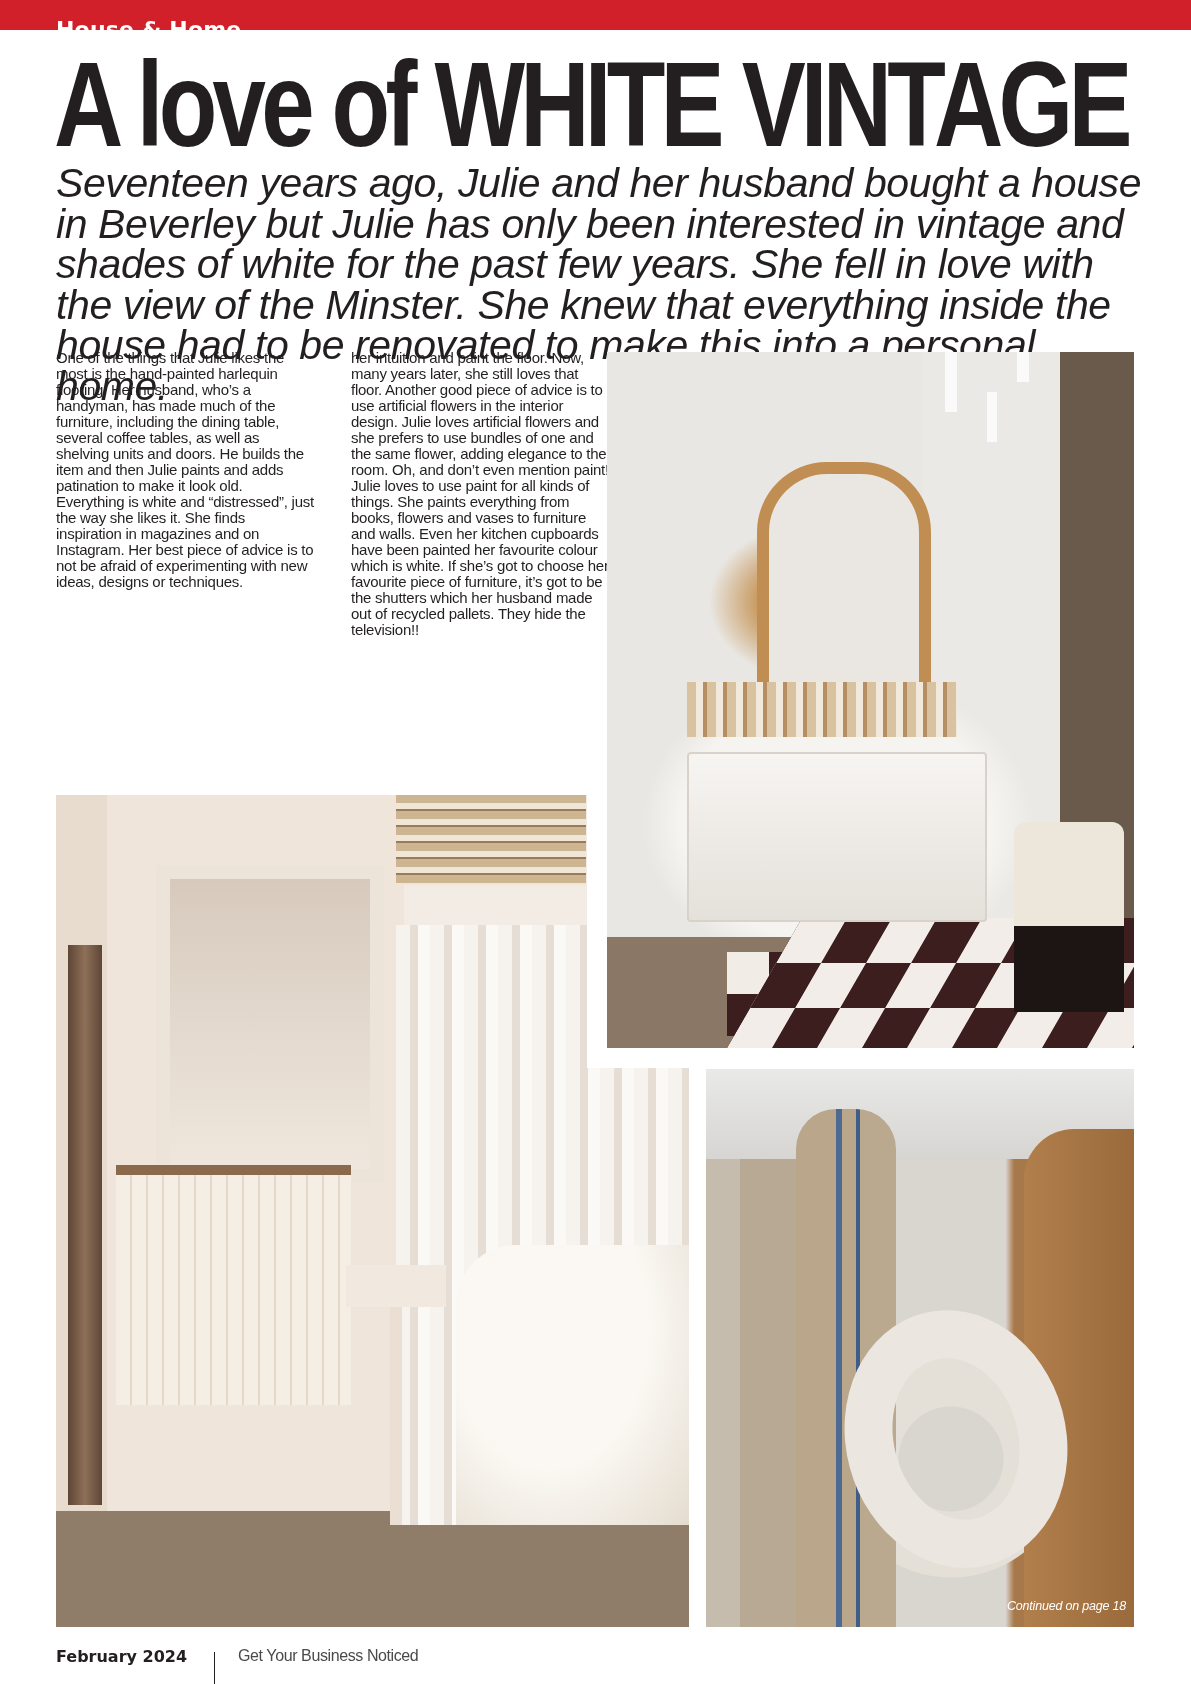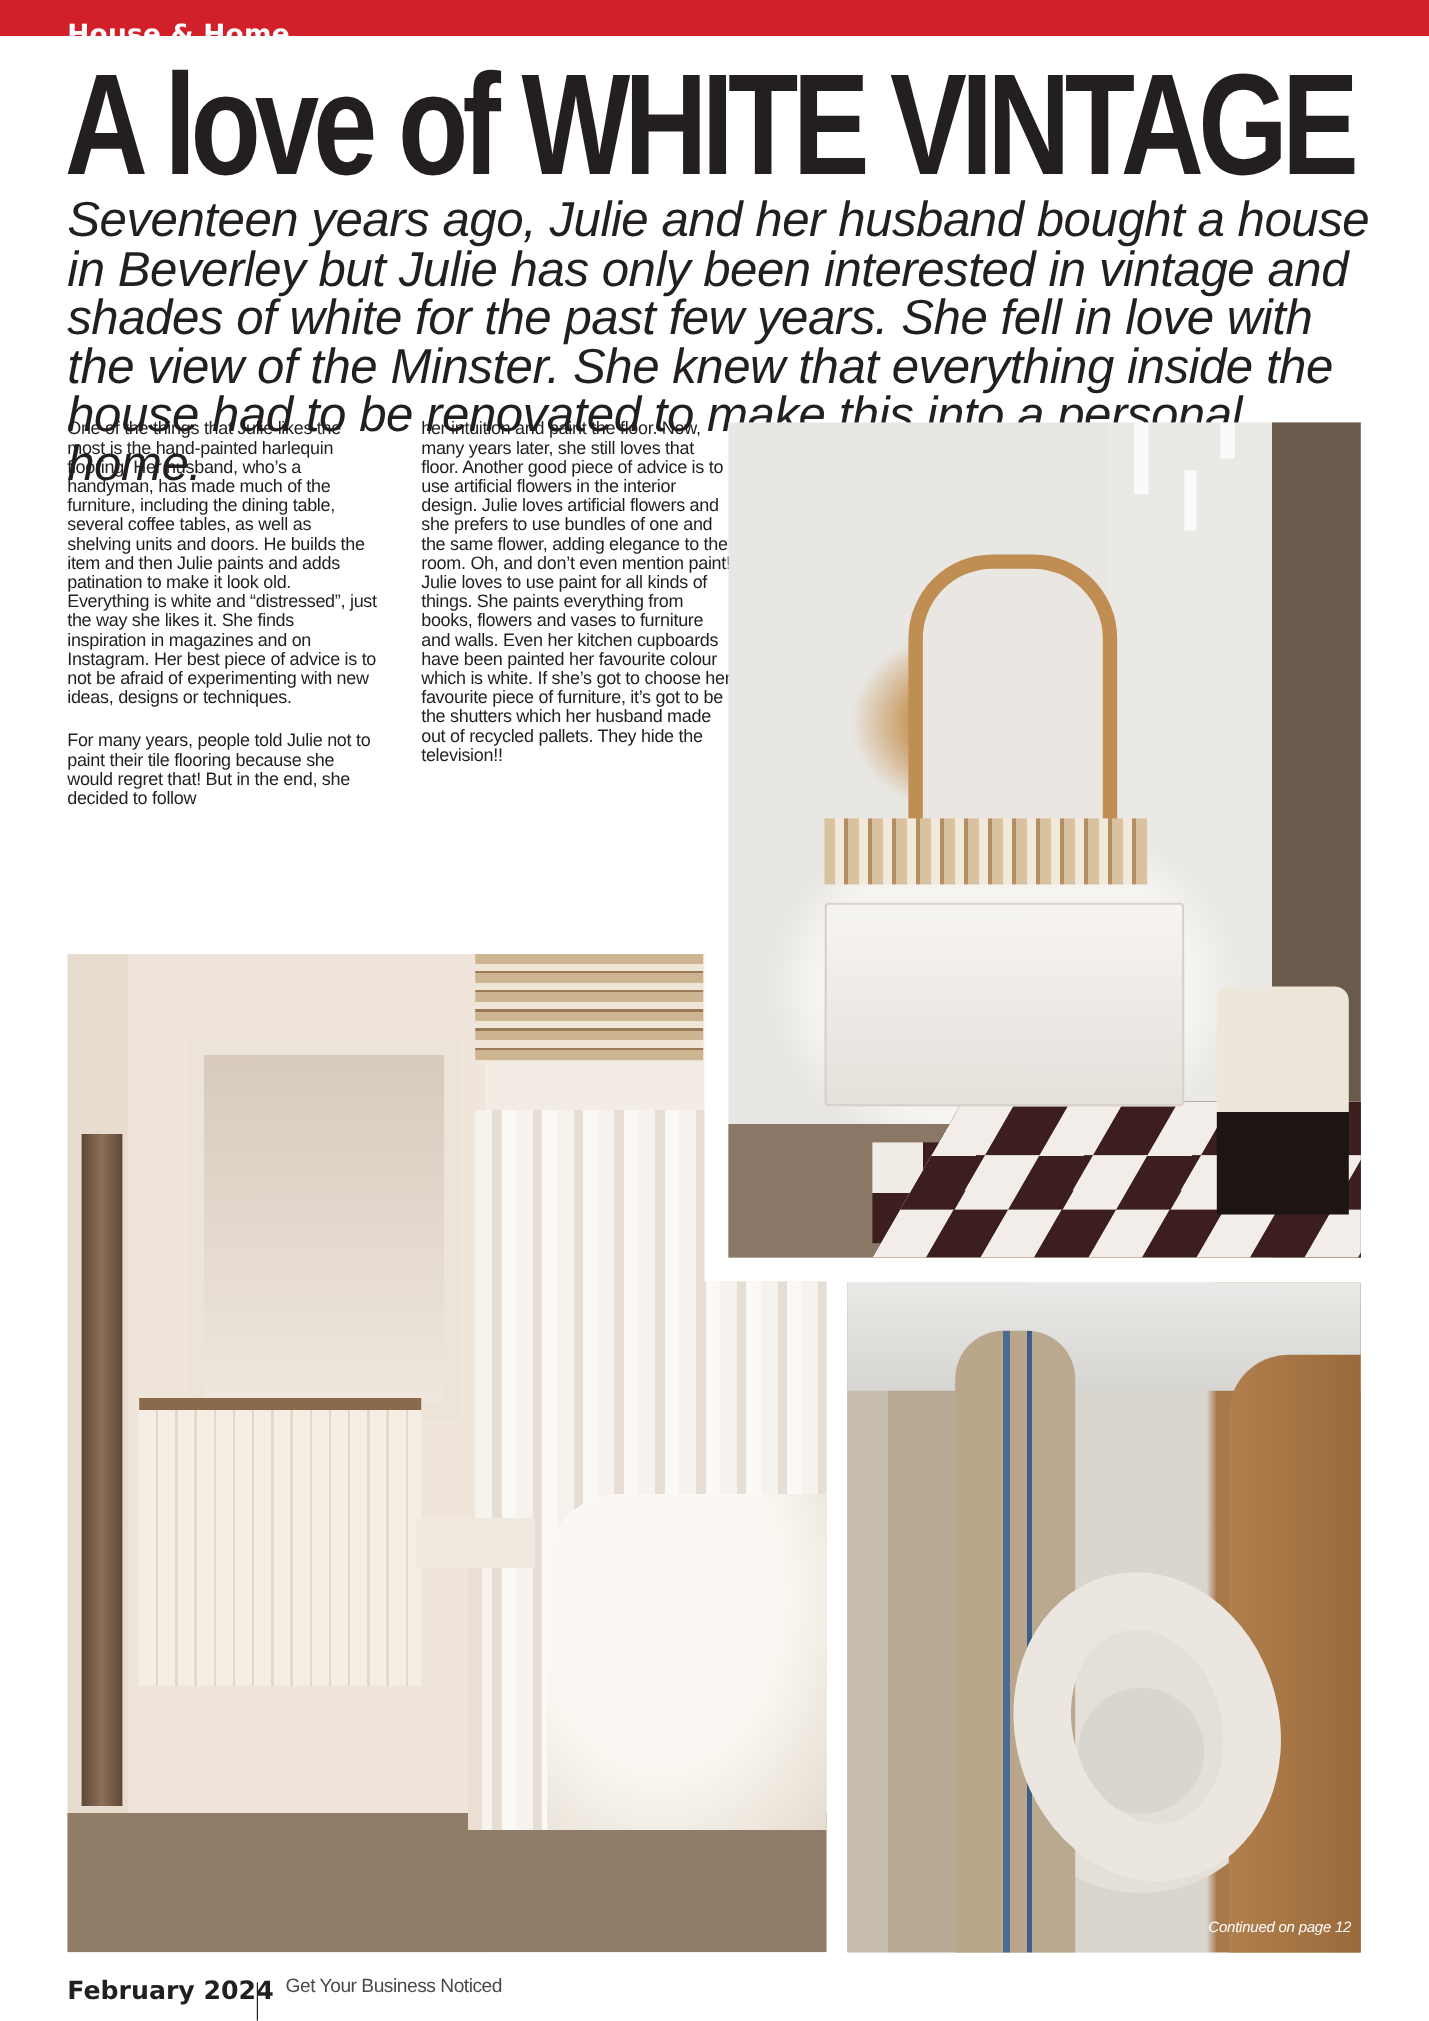--- a/index.html
+++ b/index.html
@@ -146,21 +146,21 @@
     transform: rotate(-15deg);
   }
   .continued {
     position: absolute; right: 8px; bottom: 14px;
     font-family: "Liberation Sans", sans-serif; font-style: italic; font-size: 12.5px;
     color: #ffffff; letter-spacing: -0.2px;
   }
 
   .footer-date {
     position: absolute; left: 56px; top: 1647px;
-    font-family: "DejaVu Sans", sans-serif; font-weight: bold; font-size: 21px;
+    font-family: "DejaVu Sans", sans-serif; font-weight: bold; font-size: 16px;
     color: #231f20;
   }
   .footer-divider {
     position: absolute; left: 214px; top: 1652px; width: 1px; height: 32px;
     background: #231f20;
   }
   .footer-tagline {
     position: absolute; left: 238px; top: 1647px;
     font-family: "Liberation Sans", sans-serif; font-size: 16px; color: #4a4a4a;
     letter-spacing: -0.4px;
@@ -173,21 +173,20 @@
 <div class="topbar">
   <div class="section-label">House &amp; Home</div>
 </div>
 
 <h1 class="headline" style="margin:0;">A love of WHITE VINTAGE</h1>
 
 <div class="standfirst">Seventeen years ago, Julie and her husband bought a house in Beverley but Julie has only been interested in vintage and shades of white for the past few years. She fell in love with the view of the Minster. She knew that everything inside the house had to be renovated to make this into a personal home.</div>
 
 <div class="col col1">
   <p>One of the things that Julie likes the most is the hand-painted harlequin flooring. Her husband, who’s a handyman, has made much of the furniture, including the dining table, several coffee tables, as well as shelving units and doors. He builds the item and then Julie paints and adds patination to make it look old. Everything is white and “distressed”, just the way she likes it. She finds inspiration in magazines and on Instagram. Her best piece of advice is to not be afraid of experimenting with new ideas, designs or techniques.</p>
-  <p>For many years, people told Julie not to paint their tile flooring because she would regret that! But in the end, she decided to follow</p>
 </div>
 
 <div class="col col2">
   <p>her intuition and paint the floor. Now, many years later, she still loves that floor. Another good piece of advice is to use artificial flowers in the interior design. Julie loves artificial flowers and she prefers to use bundles of one and the same flower, adding elegance to the room. Oh, and don’t even mention paint! Julie loves to use paint for all kinds of things. She paints everything from books, flowers and vases to furniture and walls. Even her kitchen cupboards have been painted her favourite colour which is white. If she’s got to choose her favourite piece of furniture, it’s got to be the shutters which her husband made out of recycled pallets. They hide the television!!</p>
 </div>
 
 <div class="photo photo-tr">
   <div class="floor"></div>
   <div class="candles"></div>
   <div class="mirror"></div>
@@ -204,18 +203,18 @@
   <div class="cabinet"></div>
   <div class="table"></div>
   <div class="throw"></div>
 </div>
 
 <div class="photo photo-br">
   <div class="rack"></div>
   <div class="towel"></div>
   <div class="towel2"></div>
   <div class="ring"></div>
-  <div class="continued">Continued on page 12</div>
+  <div class="continued">Continued on page 18</div>
 </div>
 
 <div class="footer-date">February 2024</div>
 <div class="footer-divider"></div>
 <div class="footer-tagline">Get Your Business Noticed</div>
 
 </body></html>

